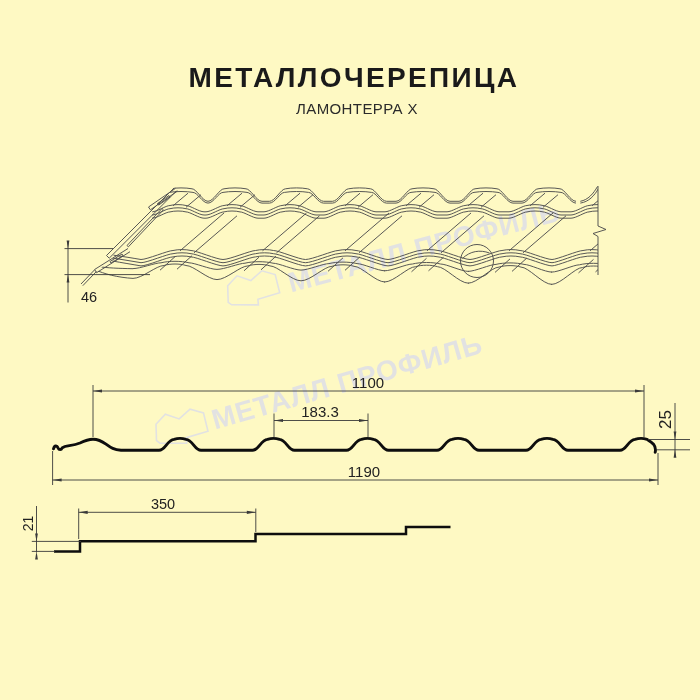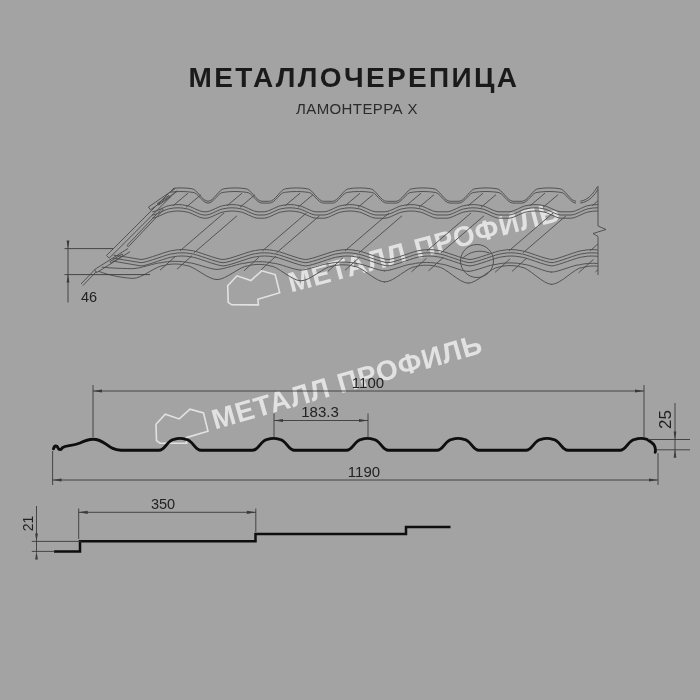--- a/index.html
+++ b/index.html
@@ -1,17 +1,17 @@
 <!DOCTYPE html>
 <html><head>
 <meta charset="utf-8">
 <style>
   html,body { margin:0; padding:0; background:#fff; }
   * { -webkit-font-smoothing: antialiased; }
-  #page { position:relative; width:700px; height:700px; background:#a3a3a3; overflow:hidden; will-change: opacity;
+  #page { position:relative; width:700px; height:700px; background:#fef9c3; overflow:hidden; will-change: opacity;
           font-family:"Liberation Sans", sans-serif; }
   #title { position:absolute; left:4px; top:61.5px; width:700px; text-align:center;
            font-size:28px; font-weight:bold; color:#1a1a1a; letter-spacing:2.35px; }
   #subtitle { position:absolute; left:7px; top:99.5px; width:700px; text-align:center;
            font-size:15px; font-weight:normal; color:#2b2b2b; letter-spacing:0.4px; }
   svg { position:absolute; left:0; top:0; }
 </style>
 </head>
 <body>
 <div id="page">

